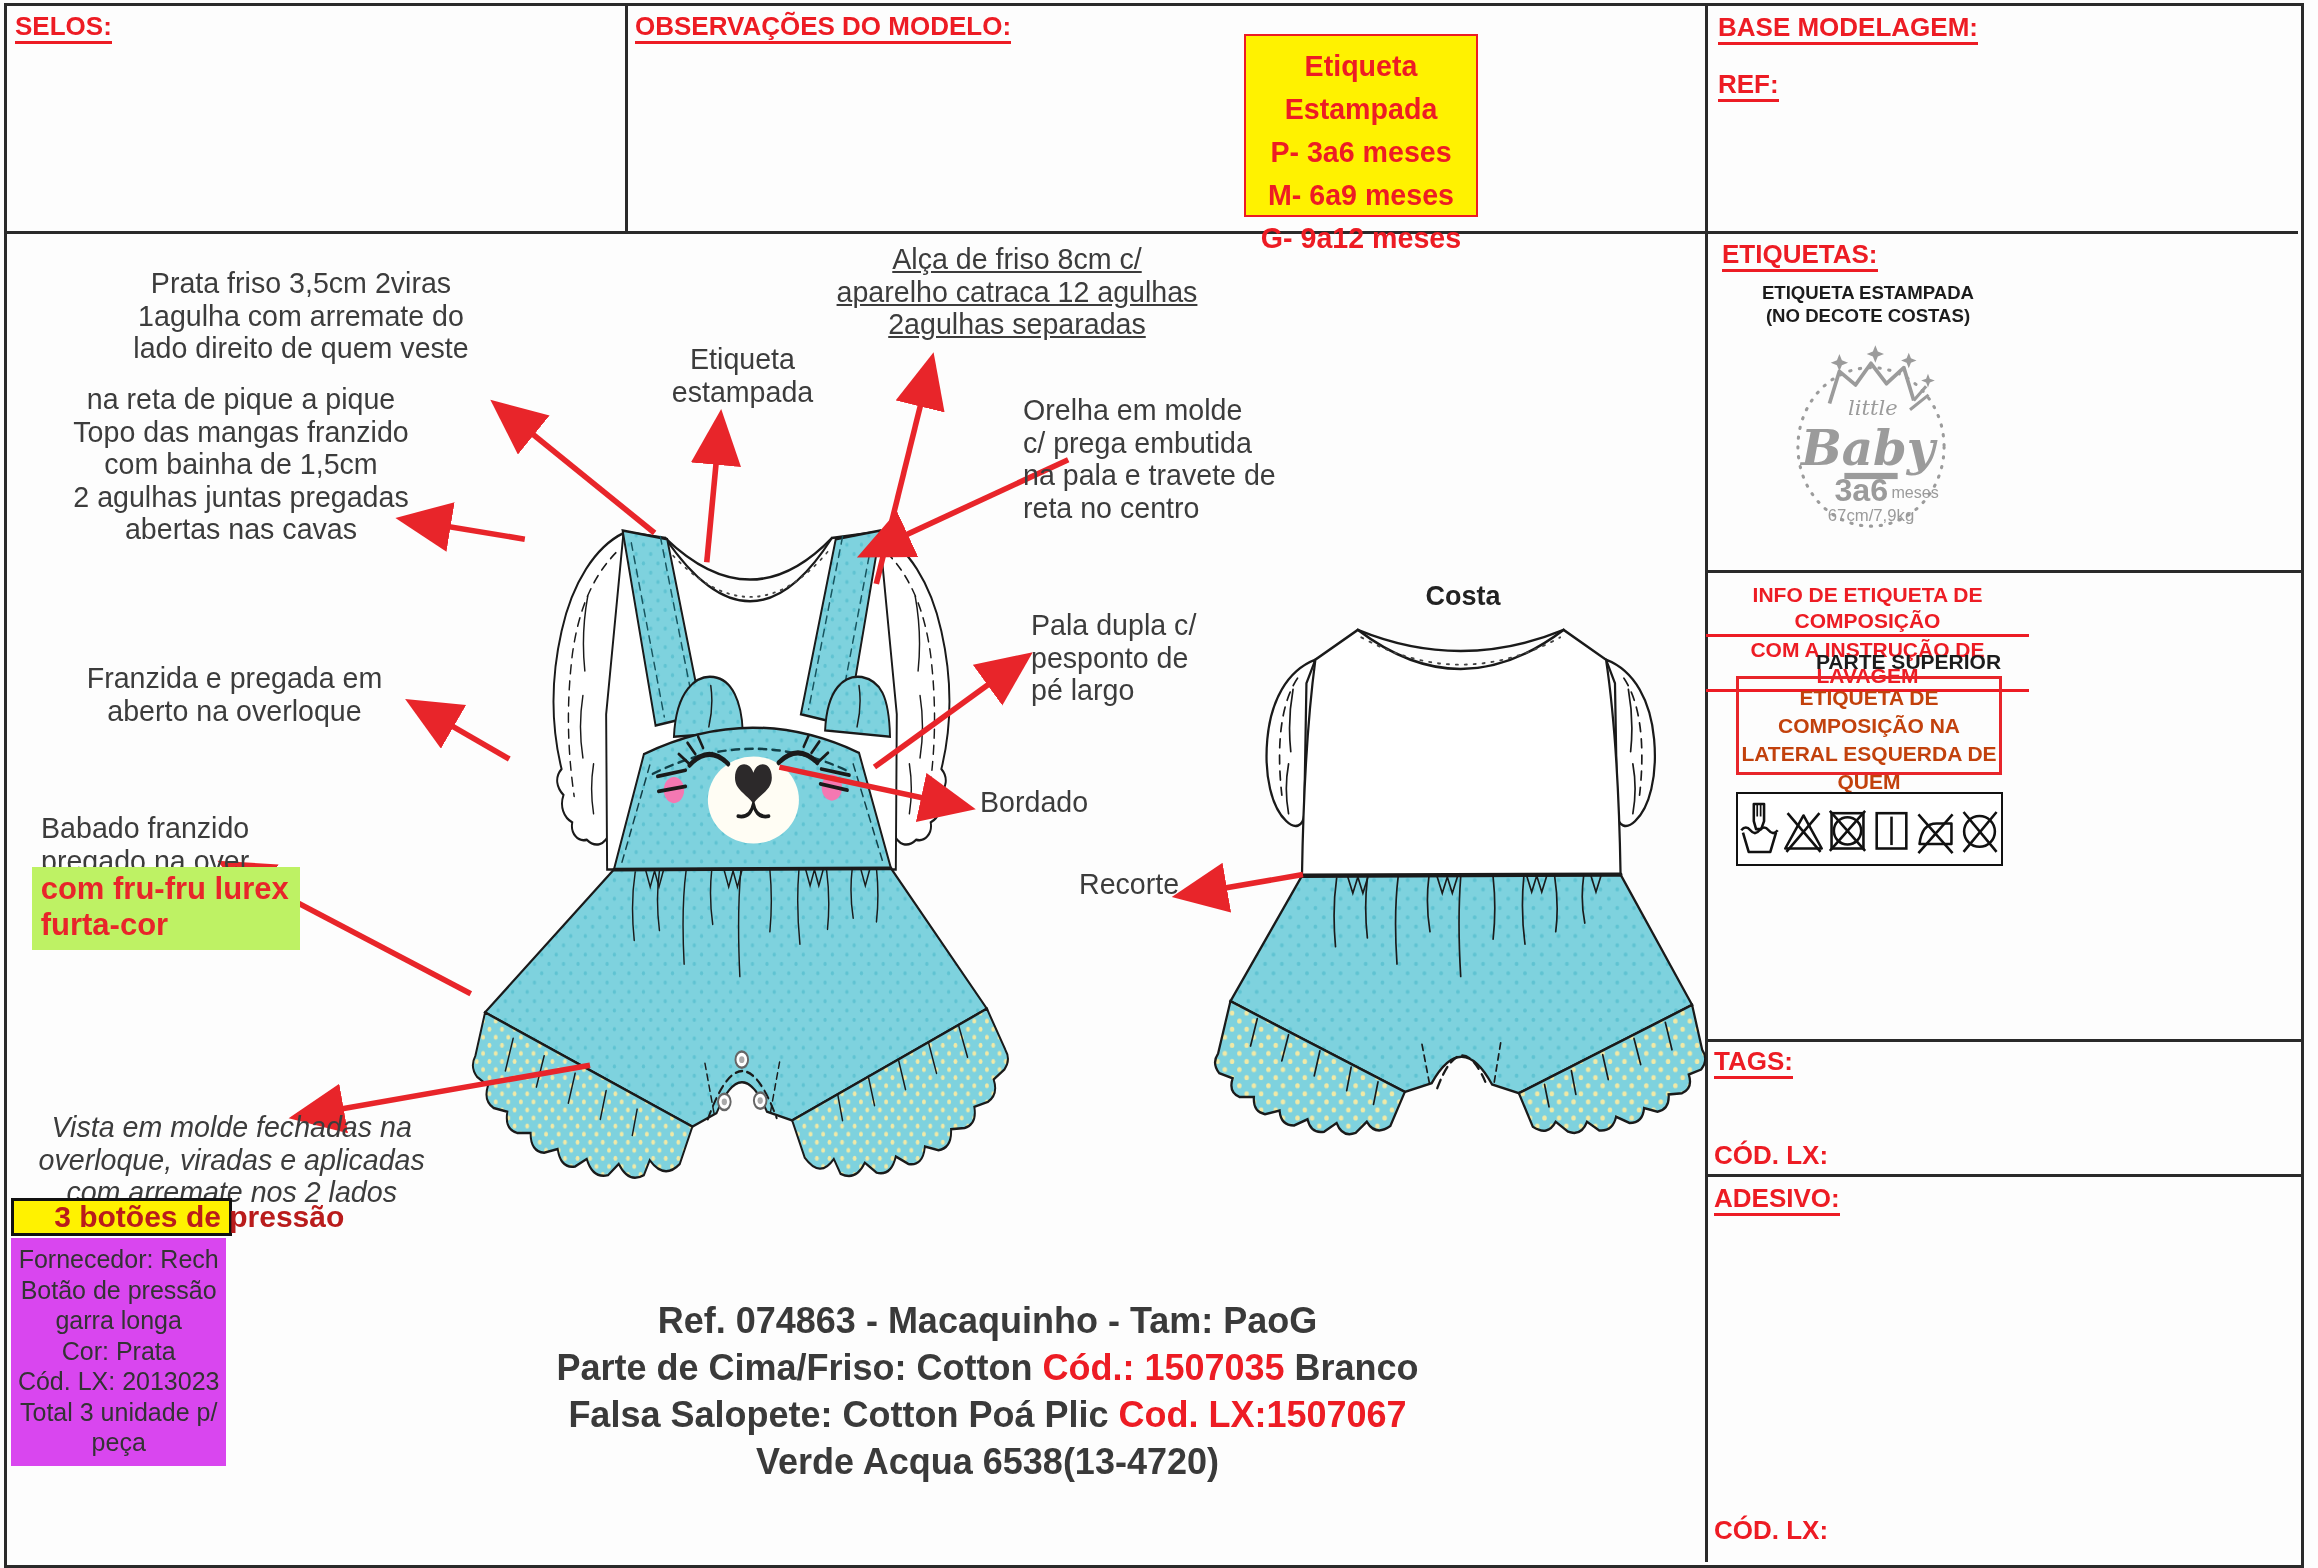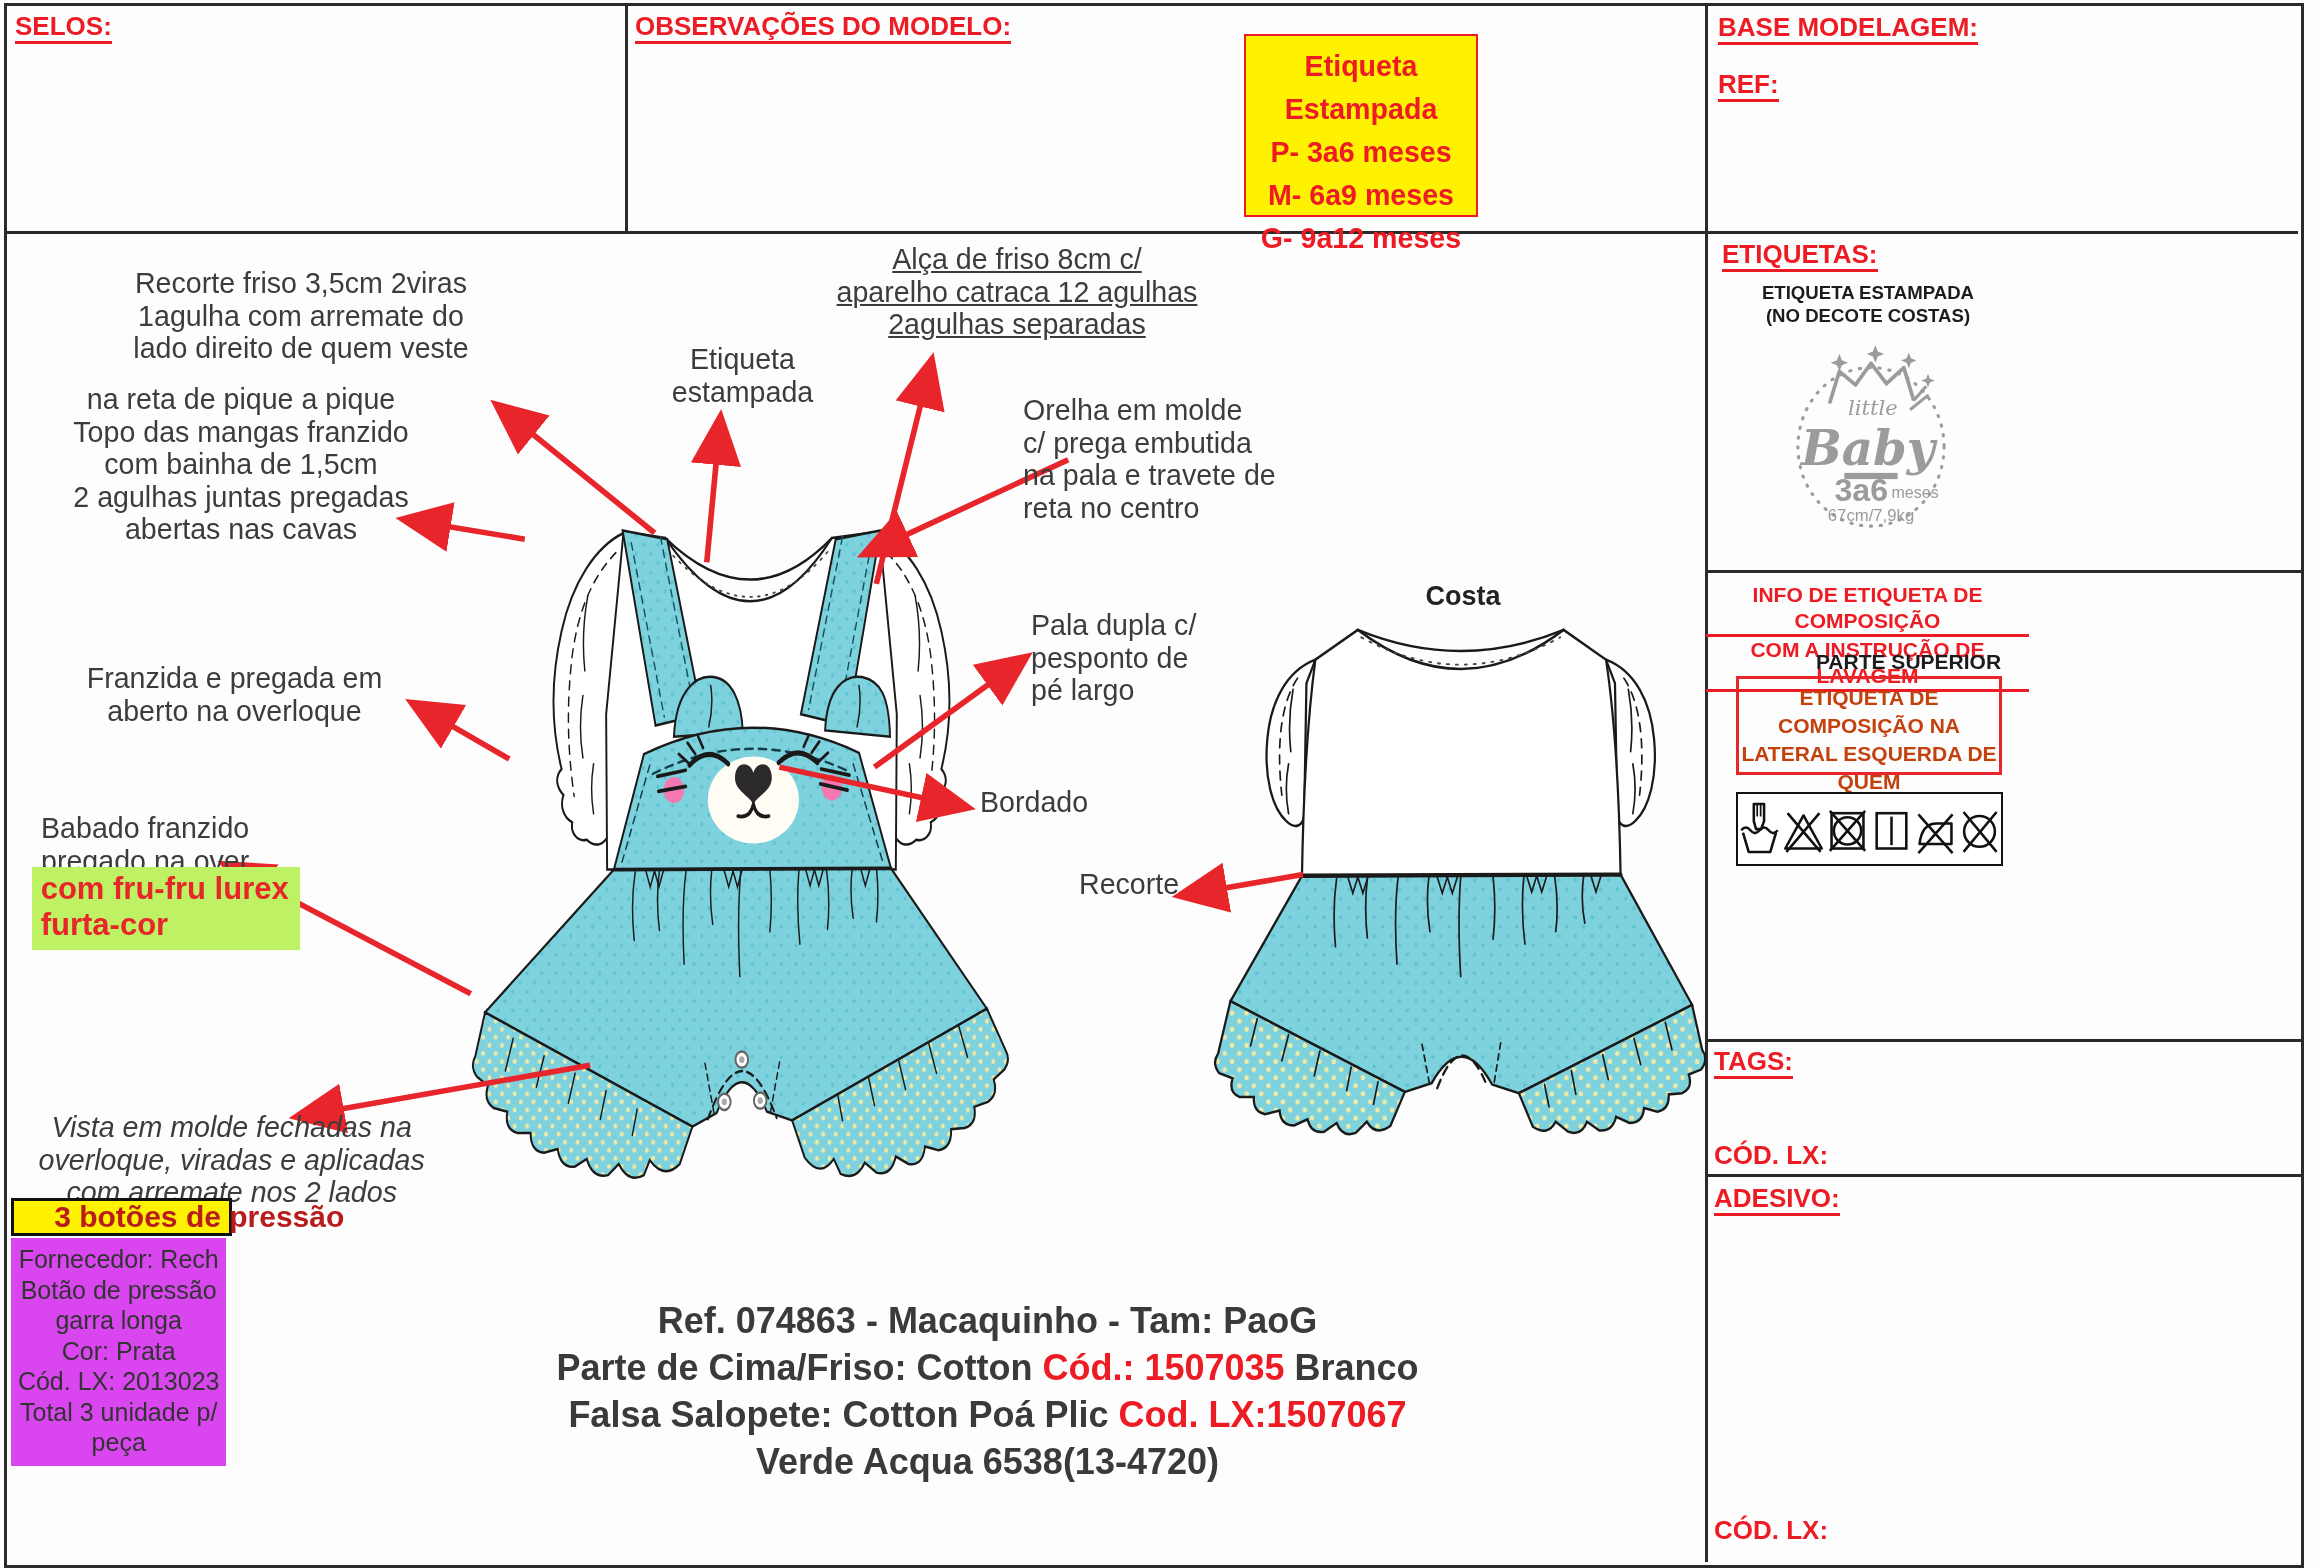--- a/index.html
+++ b/index.html
@@ -290,21 +290,21 @@
 <div class="txt" style="left:1714px;top:1044px;">
   <span class="rh">TAGS:</span>
 </div>
 <div class="txt" style="left:1714px;top:1141px;color:#ed1c24;font-weight:bold;font-size:26px;">CÓD. LX:</div>
 <div class="txt" style="left:1714px;top:1181px;">
   <span class="rh">ADESIVO:</span>
 </div>
 <div class="txt" style="left:1714px;top:1516px;color:#ed1c24;font-weight:bold;font-size:26px;">CÓD. LX:</div>
 
 <div class="txt center" style="left:65px;top:267px;width:472px;">
-  <div>Recorte friso 3,5cm 2viras</div>
+  <div>Prata friso 3,5cm 2viras</div>
   <div>1agulha com arremate do</div>
   <div>lado direito de quem veste</div>
 </div>
 <div class="txt center" style="left:5px;top:383px;width:472px;">
   <div>na reta de pique a pique</div>
   <div>Topo das mangas franzido</div>
   <div>com bainha de 1,5cm</div>
   <div>2 agulhas juntas pregadas</div>
   <div>abertas nas cavas</div>
 </div>

